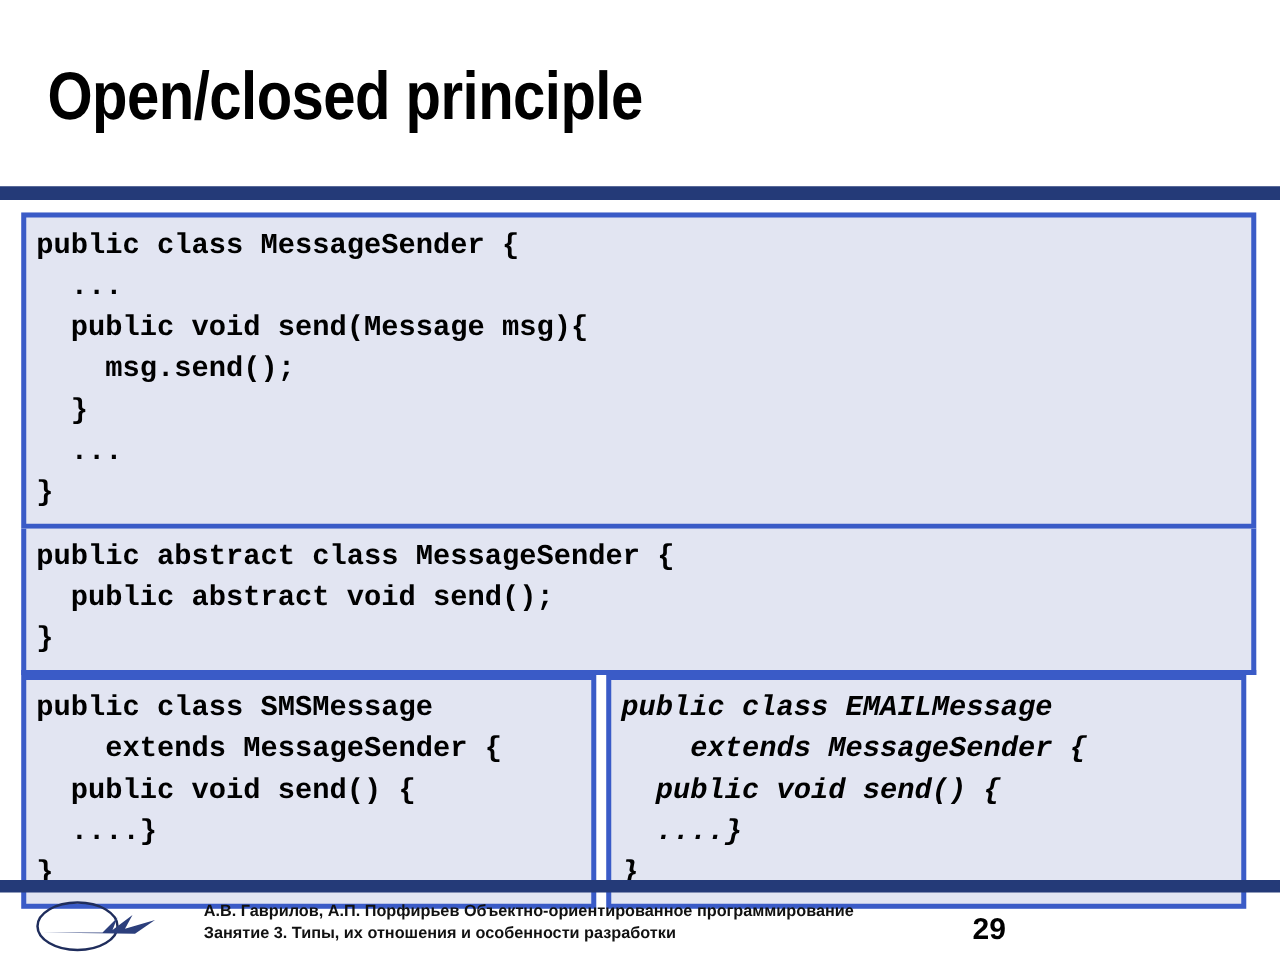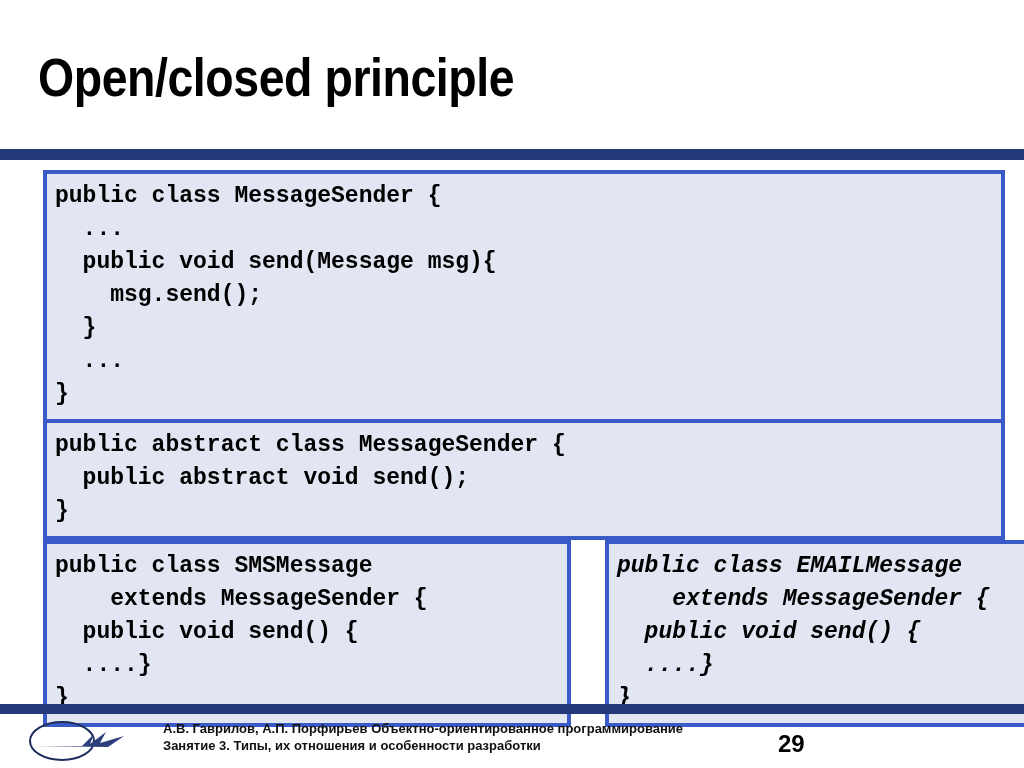--- a/index.html
+++ b/index.html
@@ -47,21 +47,20 @@
     left: 17px;
     top: 170px;
     width: 988px;
   }
 
   .code-box {
     background: #e2e5f2;
     border: 4px solid #3a5bc7;
     box-sizing: border-box;
     padding: 6px 0 8px 0;
-    margin-left: 26px;
   }
 
   .code-box + .code-box {
     border-top: none;
   }
 
   .code-line {
     font-family: "Liberation Mono", "DejaVu Sans Mono", monospace;
     font-weight: bold;
     font-size: 23px;
@@ -72,21 +71,21 @@
   }
 
   .split-row {
     display: flex;
     gap: 8px;
   }
   .split-row .code-box {
     flex: 0 0 auto;
     border-top: 4px solid #3a5bc7;
   }
-  .split-col-left  { width: 528px; }
+  .split-col-left  { width: 460px; }
   .split-col-right { width: 512px; font-style: italic; }
 
   
   .footer-rule {
     position: absolute;
     left: 0;
     top: 704px;
     width: 1024px;
     height: 10px;
     background: #243a78;

